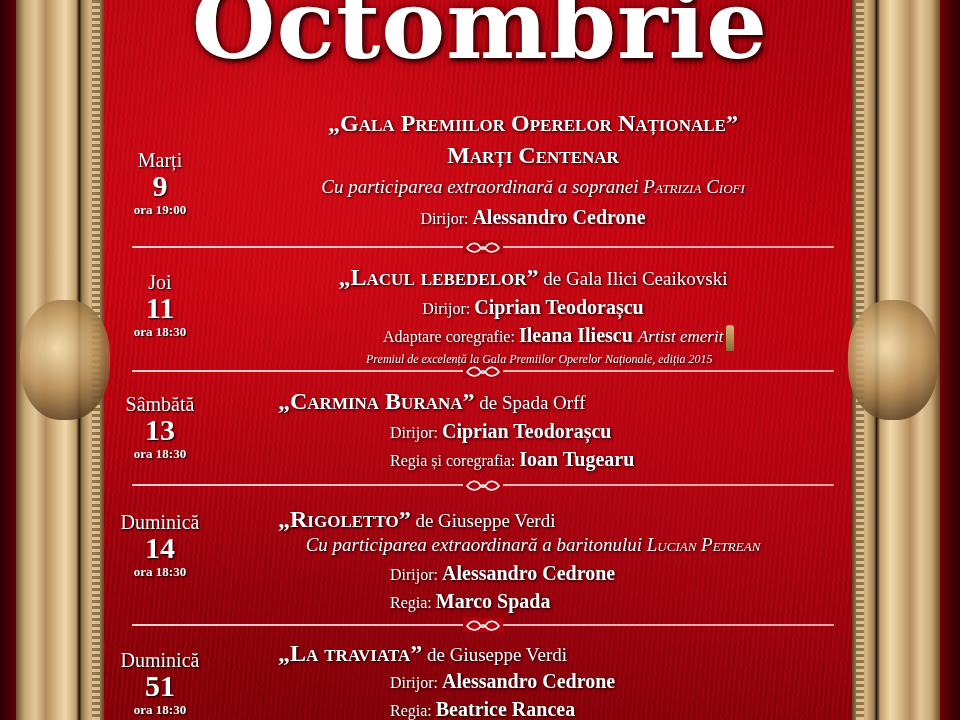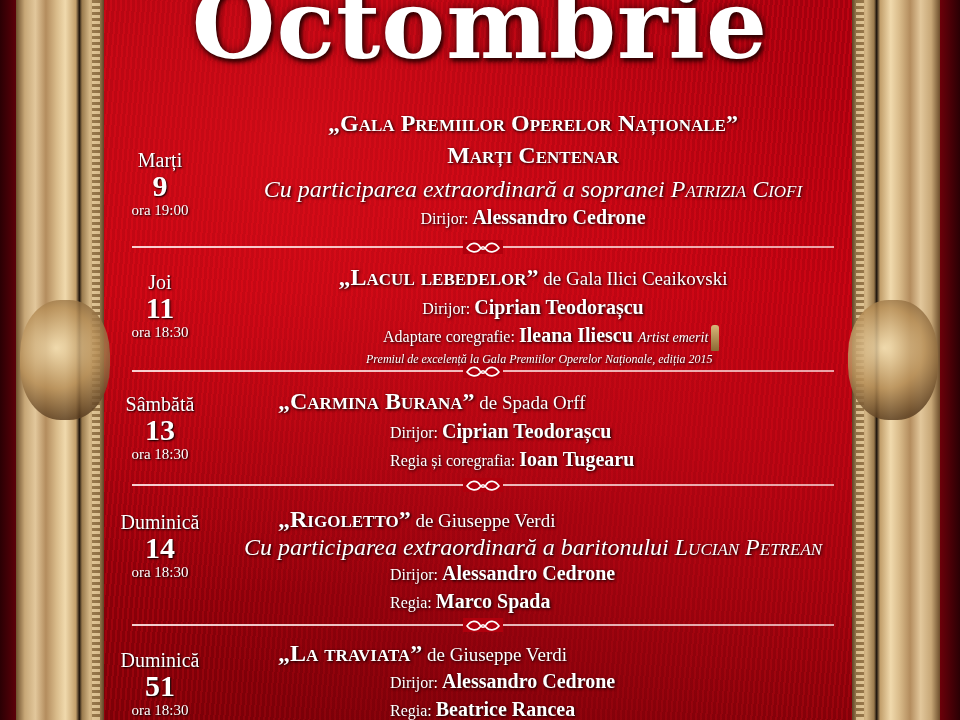--- a/index.html
+++ b/index.html
@@ -46,32 +46,32 @@
   }
 
   .content { position:absolute; left:118px; width:716px; top:108px; }
   .event { position:relative; }
   .date {
     position:absolute; left:0; width:84px; text-align:center; color:#fff;
     text-shadow:1px 1px 2px #000;
   }
   .date .day { font-family:"Liberation Serif", serif; font-size:20px; display:block; line-height:20px; }
   .date .num { font-family:"Liberation Serif", serif; font-weight:bold; font-size:30px; display:block; line-height:32px; }
-  .date .time { font-family:"Liberation Serif", serif; font-size:15px; display:block; line-height:16px; }
+  .date .time { font-family:"Liberation Serif", serif; font-size:13px; display:block; line-height:16px;font-weight:bold; }
 
   .lines { position:absolute; left:110px; width:610px; color:#fff; text-shadow:1px 1px 3px #000; }
   .ln { position:absolute; white-space:nowrap; }
   .center { left:0; right:0; text-align:center; }
   .t-title { font-family:"Liberation Serif", serif; font-weight:bold; font-variant:small-caps; font-size:24px; }
   .t-by { font-family:"Liberation Serif", serif; font-size:19px; font-weight:normal; font-variant:normal; }
-  .t-ital { font-family:"Liberation Serif", serif; font-style:italic; font-size:24px; }
+  .t-ital { font-family:"Liberation Serif", serif; font-style:italic; font-size:19px; }
   .t-ital .sc { font-variant:small-caps; }
   .t-role { font-family:"Liberation Serif", serif; font-size:16px; }
   .t-name { font-family:"Liberation Serif", serif; font-size:20px; font-weight:bold; }
-  .t-small { font-family:"Liberation Serif", serif; font-style:italic; font-size:14px; }
+  .t-small { font-family:"Liberation Serif", serif; font-style:italic; font-size:17px; }
   .t-note { font-family:"Liberation Serif", serif; font-style:italic; font-size:12px; }
   .trophy {
     display:inline-block; width:8px; height:26px; vertical-align:middle; margin-left:3px;
     background: linear-gradient(180deg,#d8b779,#8c6a33); border-radius:3px 3px 1px 1px;
   }
 
   .divider { position:absolute; left:14px; width:702px; height:14px; }
   .divider .rule { position:absolute; top:6px; left:0; right:0; height:1.5px; background:linear-gradient(90deg, rgba(255,230,230,0.9), rgba(255,230,230,0.7)); }
   .divider .flourish {
     position:absolute; left:50%; top:0; transform:translateX(-50%);

